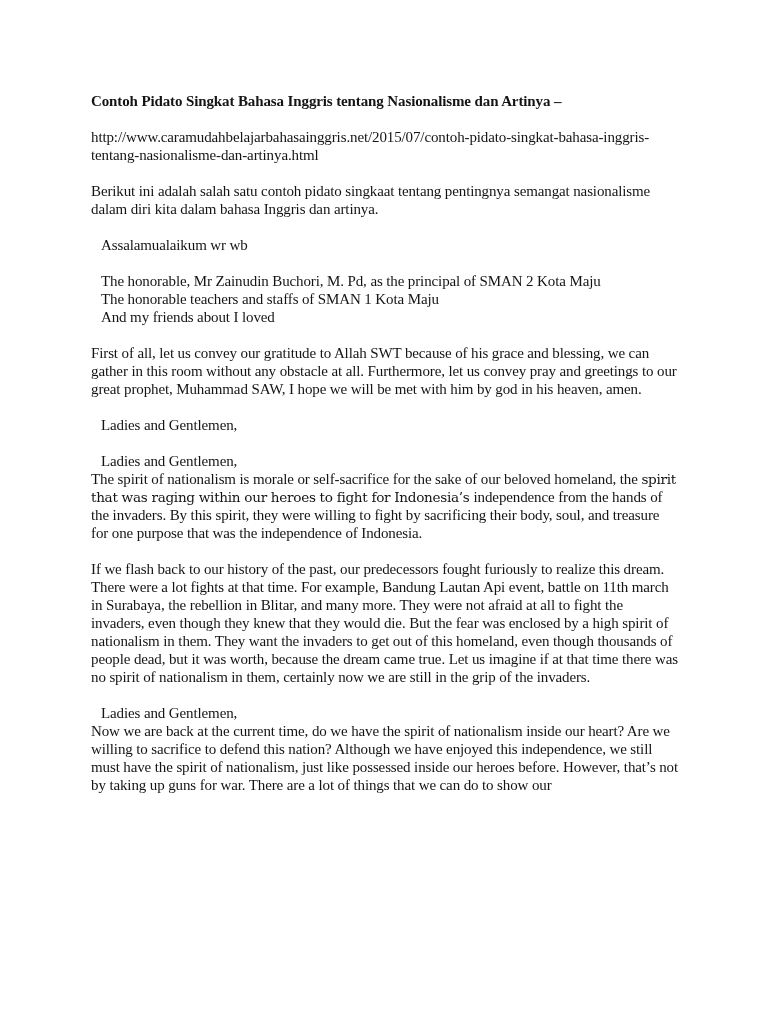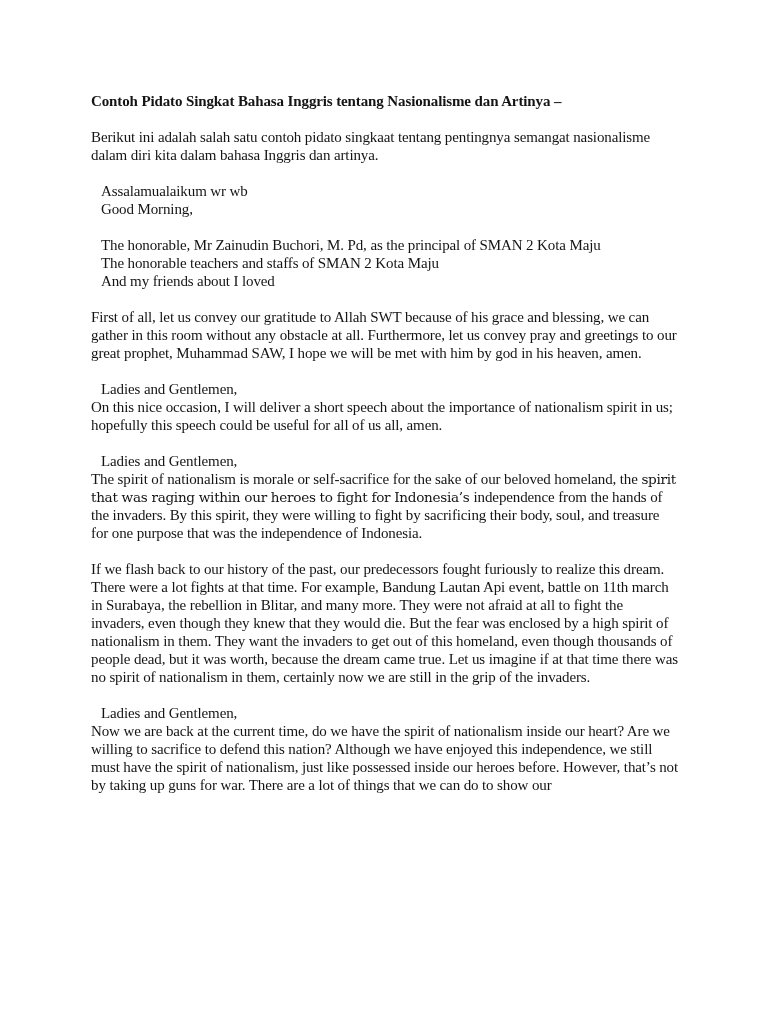--- a/index.html
+++ b/index.html
@@ -36,39 +36,38 @@
     letter-spacing: -0.3px;
   }
 </style>
 </head>
 <body>
 
 <div class="page">
 
   <div class="doc-block doc-title">Contoh Pidato Singkat Bahasa Inggris tentang Nasionalisme dan Artinya –</div>
 
+  <div class="doc-block">http://www.caramudahbelajarbahasainggris.net/2015/07/contoh-pidato-singkat-bahasa-inggris-tentang-nasionalisme-dan-artinya.html</div>
 
   <div class="doc-block">Berikut ini adalah salah satu contoh pidato singkaat tentang pentingnya semangat nasionalisme dalam diri kita dalam bahasa Inggris dan artinya.</div>
 
   <div class="doc-block">
     <span class="line">Assalamualaikum wr wb</span>
-    <span class="line">Good Morning,</span>
   </div>
 
   <div class="doc-block">
     <span class="line">The honorable, Mr Zainudin Buchori, M. Pd, as the principal of SMAN 2 Kota Maju</span>
-    <span class="line">The honorable teachers and staffs of SMAN 2 Kota Maju</span>
+    <span class="line">The honorable teachers and staffs of SMAN 1 Kota Maju</span>
     <span class="line">And my friends about I loved</span>
   </div>
 
   <div class="doc-block">First of all, let us convey our gratitude to Allah SWT because of his grace and blessing, we can gather in this room without any obstacle at all. Furthermore, let us convey pray and greetings to our great prophet, Muhammad SAW, I hope we will be met with him by god in his heaven, amen.</div>
 
   <div class="doc-block">
     <span class="line">Ladies and Gentlemen,</span>
-    <span>On this nice occasion, I will deliver a short speech about the importance of nationalism spirit in us; hopefully this speech could be useful for all of us all, amen.</span>
   </div>
 
   <div class="doc-block">
     <span class="line">Ladies and Gentlemen,</span>
     <span>The spirit of nationalism is morale or self-sacrifice for the sake of our beloved homeland, the </span><span class="alt-font">spirit that was raging within our heroes to fight for Indonesia’s </span><span>independence from the hands of the invaders. By this spirit, they were willing to fight by sacrificing their body, soul, and treasure for one purpose that was the independence of Indonesia.</span>
   </div>
 
   <div class="doc-block">If we flash back to our history of the past, our predecessors fought furiously to realize this dream. There were a lot fights at that time. For example, Bandung Lautan Api event, battle on 11th march in Surabaya, the rebellion in Blitar, and many more. They were not afraid at all to fight the invaders, even though they knew that they would die. But the fear was enclosed by a high spirit of nationalism in them. They want the invaders to get out of this homeland, even though thousands of people dead, but it was worth, because the dream came true. Let us imagine if at that time there was no spirit of nationalism in them, certainly now we are still in the grip of the invaders.</div>
 
   <div class="doc-block">

